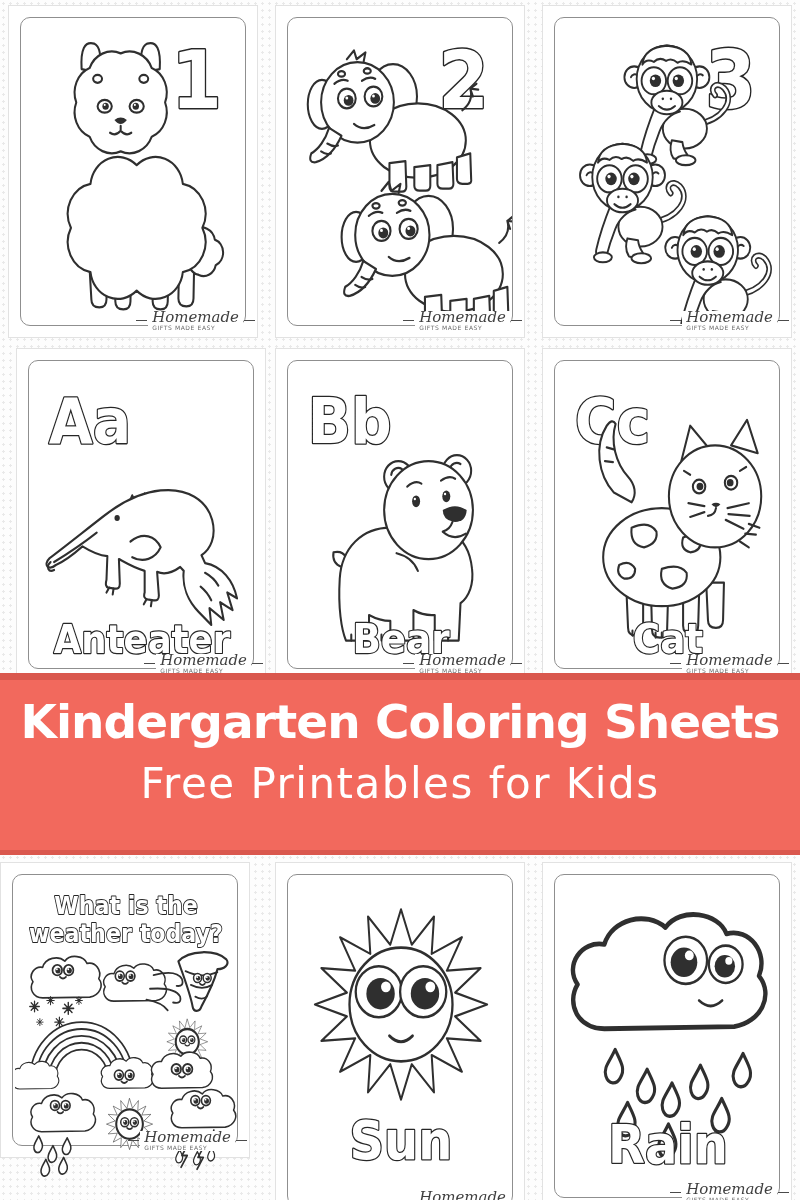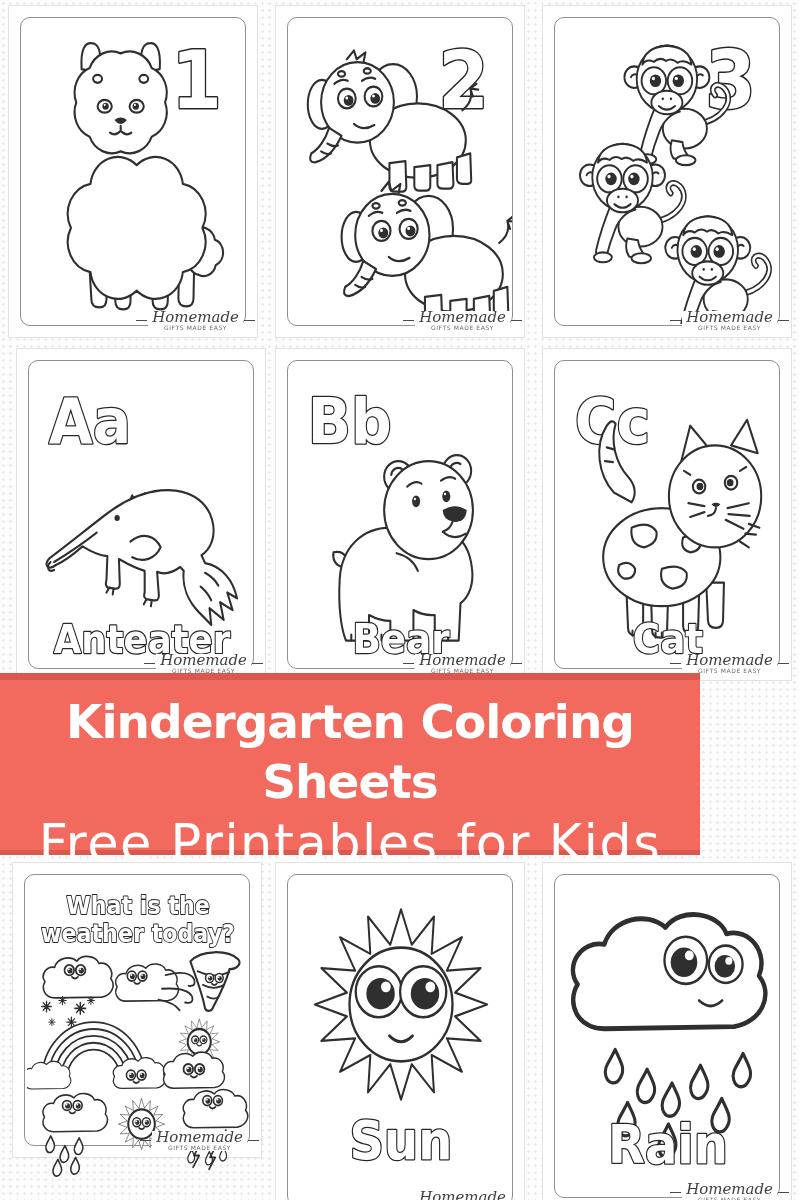--- a/index.html
+++ b/index.html
@@ -7,39 +7,39 @@
         background-color:#fdfdfd;
         background-image:radial-gradient(circle,#e9e9e9 1px,transparent 1.3px);
         background-size:7px 7px;
         font-family:"DejaVu Sans","Liberation Sans",sans-serif;}
   .card{position:absolute;width:250px;height:333px;background:#ffffff;
         border:1px solid #e2e2e2;box-sizing:border-box;z-index:1;}
   .frame{position:absolute;inset:11px;border:1.6px solid #8f8f8f;border-radius:10px;pointer-events:none;}
   .art{position:absolute;left:14px;top:14px;width:222px;height:304px;display:block;}
   .c1{left:8px;top:5px}.c2{left:275px;top:5px}.c3{left:542px;top:5px}
   .c4{left:16px;top:348px}.c5{left:275px;top:348px}.c6{left:542px;top:348px}
-  .c7{left:12px;top:862px;height:296px}.c8{left:275px;top:862px;height:356px}.c9{left:542px;top:862px;height:348px}
+  .c7{left:0;top:862px;height:296px}.c8{left:275px;top:862px;height:356px}.c9{left:542px;top:862px;height:348px}
 
   
   .ln{fill:#fff;stroke:#2f2f2f;stroke-width:2.3;stroke-linecap:round;stroke-linejoin:round;}
   .no{fill:none;stroke:#2f2f2f;stroke-width:2.3;stroke-linecap:round;stroke-linejoin:round;}
   .dk{fill:#2f2f2f;stroke:none;}
   .wt{fill:#fff;stroke:none;}
   .ot{fill:#fff;stroke:#262626;paint-order:stroke;stroke-linejoin:round;
       font-family:"DejaVu Sans","Liberation Sans",sans-serif;font-weight:700;}
 
   
-  .banner{position:absolute;left:0;top:673px;width:700px;height:182px;z-index:10;
+  .banner{position:absolute;left:0;top:673px;width:800px;height:182px;z-index:10;
           background:#f2695d;border-top:7px solid #da584e;border-bottom:5px solid #da584e;
           box-sizing:border-box;text-align:center;color:#ffffff;}
   .banner-title{margin-top:12px;font-size:47px;line-height:60px;font-weight:800;letter-spacing:-1px;}
-  .banner-subtitle{margin-top:8px;font-size:51px;line-height:48px;font-weight:400;letter-spacing:1.5px;}
+  .banner-subtitle{margin-top:8px;font-size:42px;line-height:48px;font-weight:400;letter-spacing:1.5px;}
 
   
-  .logo{position:absolute;right:14px;bottom:6px;z-index:3;text-align:center;background:#fff;padding:0 4px;}
+  .logo{position:absolute;right:14px;bottom:6px;z-index:3;text-align:left;background:#fff;padding:0 4px;}
   .logo-script{font-family:"DejaVu Serif","Liberation Serif",serif;font-style:italic;
                font-size:15px;line-height:13px;color:#3f3f3f;}
   .logo-tag{font-size:6px;letter-spacing:0.6px;color:#6c6c6c;line-height:6px;margin-top:1px;}
   .logo::before,.logo::after{content:"";position:absolute;top:9px;width:11px;border-top:1.2px solid #4a4a4a;}
   .logo::before{left:-12px;} .logo::after{right:-12px;}
 </style>
 </head>
 <body>
 
 <svg width="0" height="0" style="position:absolute" aria-hidden="true">

